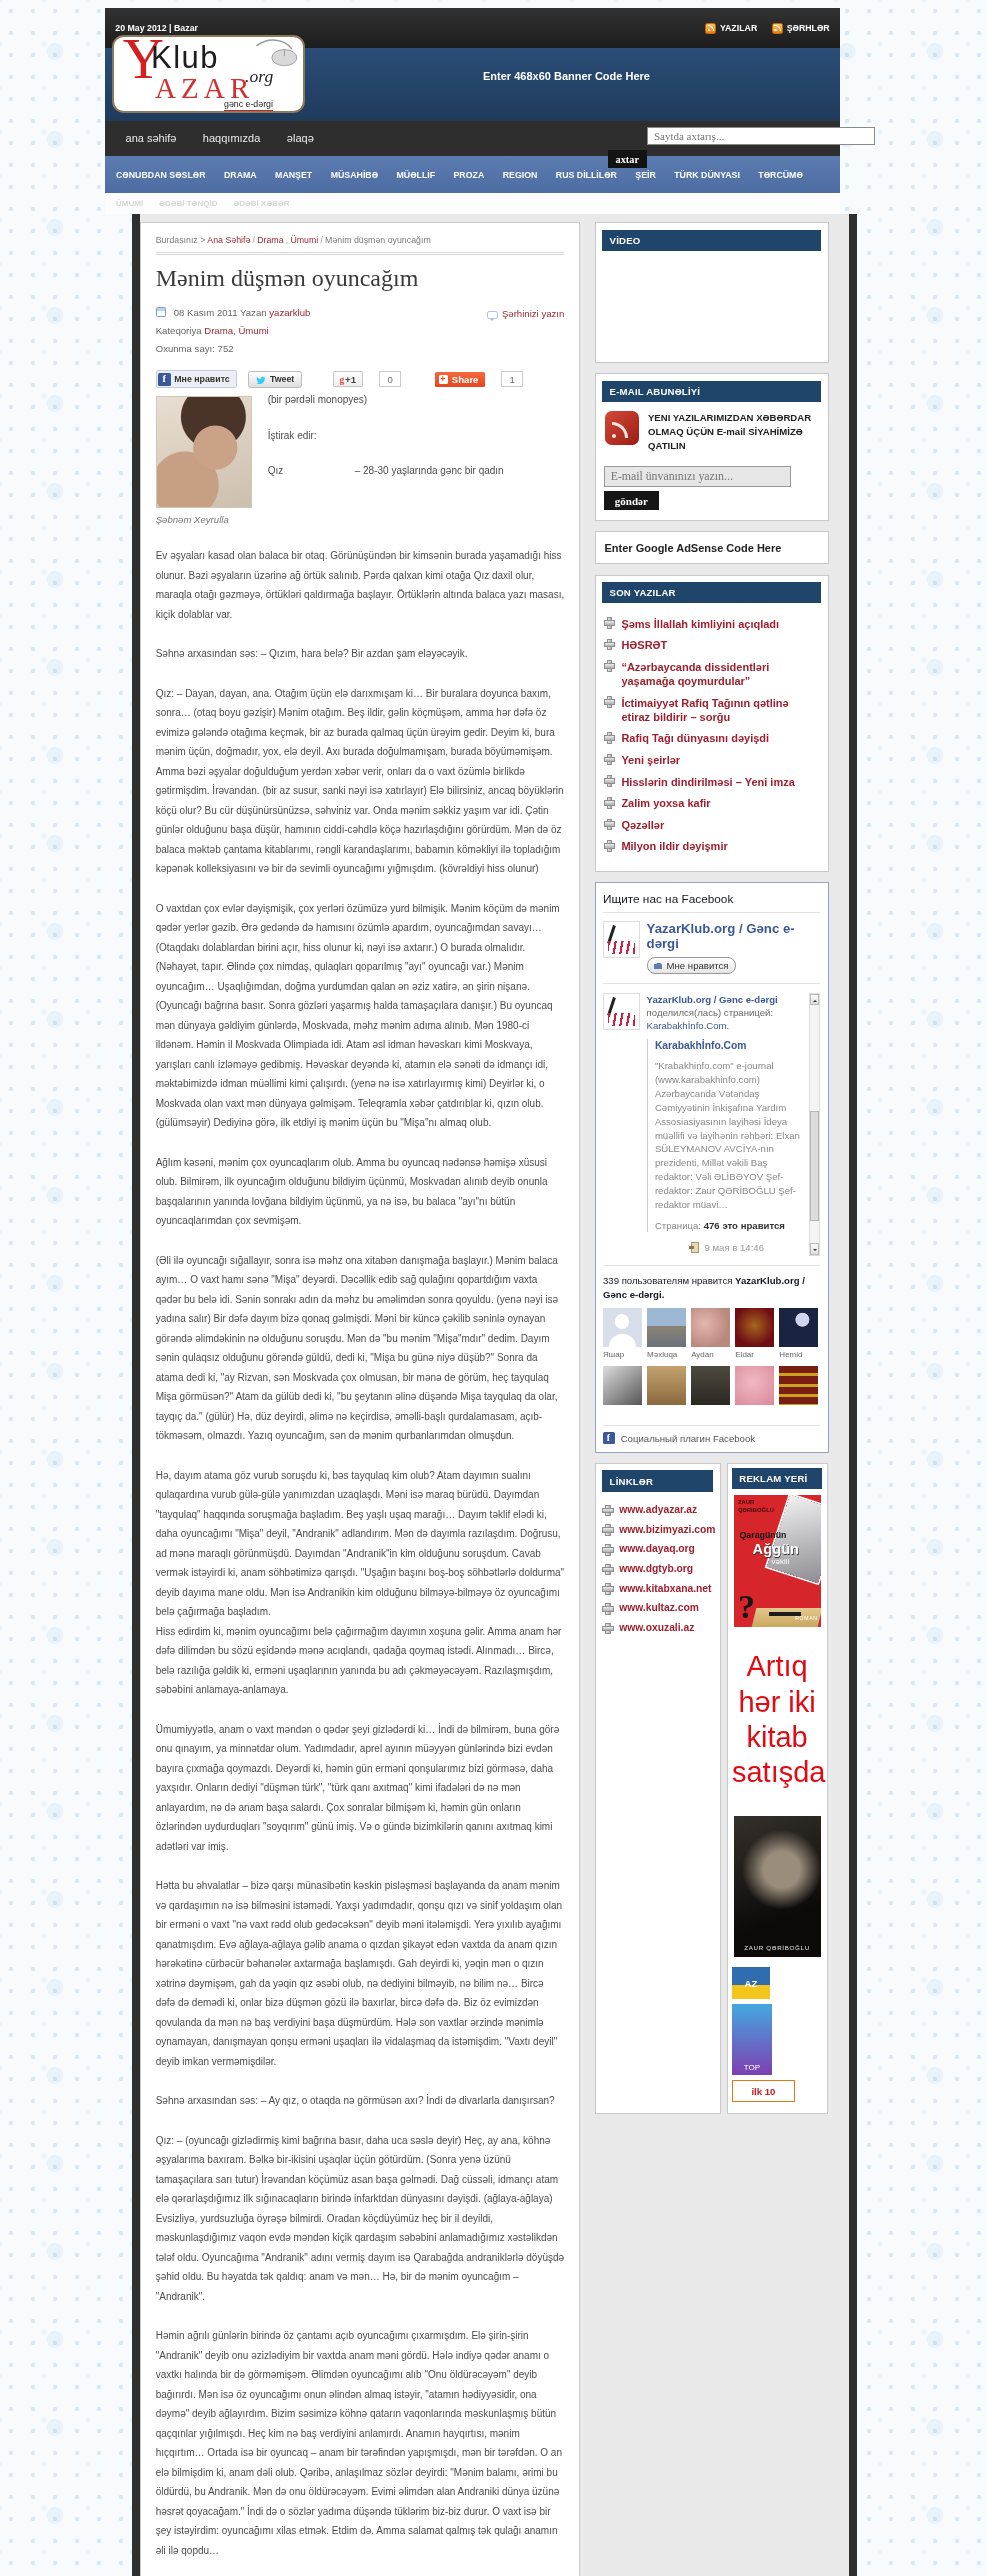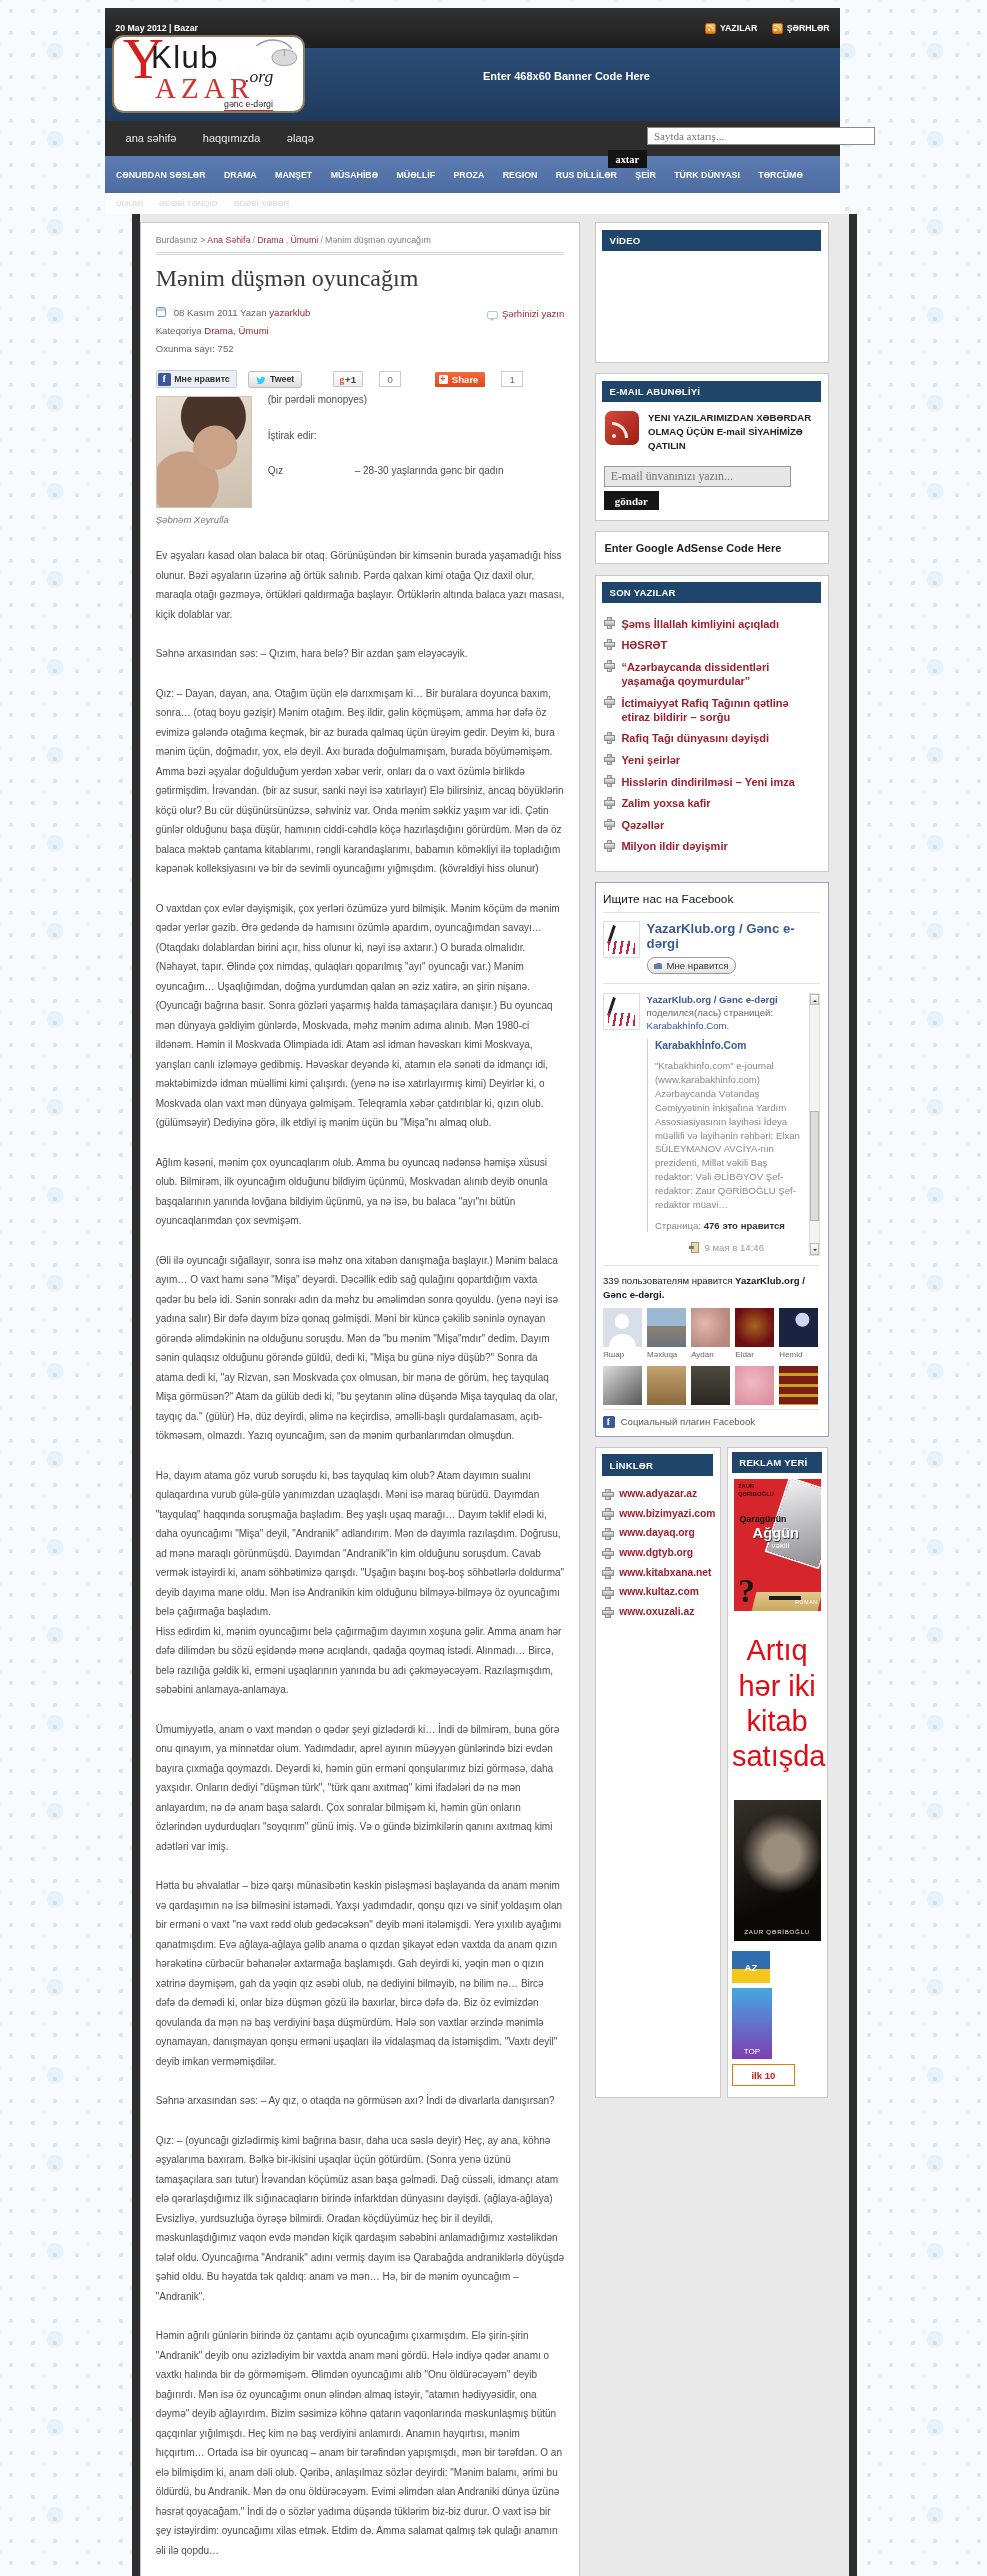--- a/index.html
+++ b/index.html
@@ -30,21 +30,21 @@
 .logo-mouse{position:absolute;right:1.5px;top:0}
 
 .nav1{height:35px;background:#2e2e2e;position:relative;z-index:20}
 .nav1 ul{list-style:none;margin:0;padding:11px 0 0 20.6px;display:flex;gap:26.5px}
 .nav1 li{font-size:11px;color:#ececec;cursor:pointer}
 .search-input{position:absolute;top:5.9px;right:-35px;width:228px;height:18.4px;border:0.7px solid #8a8a8a;background:#fff;font-family:"Liberation Serif",serif;font-size:11px;color:#444;padding:1.5px 5.9px}
 .search-btn{position:absolute;top:29px;right:193px;z-index:40;background:#131313;color:#fff;font-family:"Liberation Serif",serif;font-weight:bold;font-size:10.3px;border:none;padding:3.7px 8px;cursor:pointer}
 .nav2{height:37px;background:linear-gradient(#5b7bb1,#4c6ca2);display:flex;align-items:center;gap:18.4px;padding:0 11px;position:relative;z-index:10}
 .nav2 span{font-size:8.8px;font-weight:bold;color:#fff;text-transform:uppercase;cursor:pointer;white-space:nowrap}
 .nav3{height:20.6px;background:#fdfdfd;display:flex;align-items:center;gap:16px;padding:0 11px}
-.nav3 span{font-size:8px;font-weight:normal;color:#d6d6d6;text-transform:uppercase;cursor:pointer}
+.nav3 span{font-size:8px;font-weight:bold;color:#d6d6d6;text-transform:uppercase;cursor:pointer}
 
 .frame{margin-left:27px;width:725px;border-left:8px solid #2f2f2f;border-right:8px solid #2f2f2f;background:#e9e9e9;padding:8.8px 8.8px 22px 0}
 .cols{display:flex;gap:14.7px}
 .main{width:440px;flex:none}
 .side{width:234px;flex:none}
 .box{background:#fff;border:0.7px solid #c9c9c9;margin-bottom:9.6px}
 
 .article{padding:11.8px 14.7px 14.7px}
 .breadcrumb{font-size:8.8px;color:#7b7b7b}
 .breadcrumb a{color:#9e2832;text-decoration:none;cursor:pointer}
@@ -133,21 +133,21 @@
 .r1 .fb-cell:nth-child(1) .fb-av::after{content:"";position:absolute;left:5.9px;bottom:0;width:27px;height:13.2px;border-radius:13.2px 13.2px 0 0;background:#fff}
 .r1 .fb-cell:nth-child(2) .fb-av{background:linear-gradient(#9db8d2 45%,#8a8274 46%,#6b737d)}
 .r1 .fb-cell:nth-child(3) .fb-av{background:radial-gradient(circle at 35% 40%,#e3b7ac,#b9897f 70%)}
 .r1 .fb-cell:nth-child(4) .fb-av{background:radial-gradient(circle at 50% 45%,#a5651d,#6e0d12 70%)}
 .r1 .fb-cell:nth-child(5) .fb-av{background:radial-gradient(circle at 60% 30%,#cfd6ee 0 6.6px,#1a2340 7.3px)}
 .r2 .fb-cell:nth-child(1) .fb-av{background:linear-gradient(140deg,#ddd,#555)}
 .r2 .fb-cell:nth-child(2) .fb-av{background:linear-gradient(#c3a26f,#8a6a3e)}
 .r2 .fb-cell:nth-child(3) .fb-av{background:linear-gradient(#4e4a40,#2b2823)}
 .r2 .fb-cell:nth-child(4) .fb-av{background:radial-gradient(circle at 45% 40%,#f0b9c4,#d98898)}
 .r2 .fb-cell:nth-child(5) .fb-av{background:repeating-linear-gradient(#7a1d12 0 7.3px,#caa21c 7.3px 10.3px)}
-.fb-footer{border-top:0.7px solid #e2e2e2;margin-top:4px;padding-top:6.6px;display:flex;gap:5.9px;color:#555}
+.fb-footer{border-top:0.7px solid #e2e2e2;margin-top:20px;padding-top:6.6px;display:flex;gap:5.9px;align-items:center;color:#555}
 .f-ic{width:11.8px;height:11.8px;background:#3b5998;border-radius:1.5px;position:relative;flex:none}
 .f-ic::before{content:"f";position:absolute;left:3.7px;top:0;color:#fff;font-family:"Liberation Serif",serif;font-weight:bold;font-size:9.6px}
 
 .side-bottom{display:flex;gap:5.9px}
 .links-box{width:126px;flex:none}
 .reklam-box{width:101px;flex:none;padding:4.4px}
 .lk-list{list-style:none;margin:0;padding:4.4px 0 1.5px}
 .lk-list li{display:flex;gap:5.9px;margin:8px 0;font-weight:bold;font-size:10.3px;color:#9e1f2d;cursor:pointer}
 .book1{width:87px;height:132px;background:#d6252b;position:relative;margin:5.9px auto 2.9px;overflow:hidden;cursor:pointer}
 .b1-author{position:absolute;left:4.4px;top:3.7px;font-size:5.9px;font-weight:bold;color:#3c0d0d;line-height:1.3;text-transform:uppercase;width:37px}

